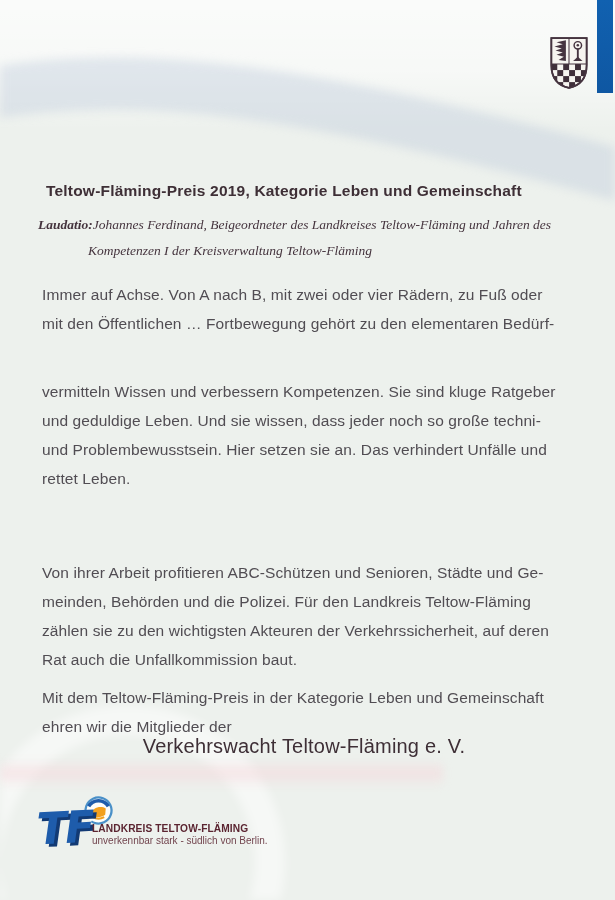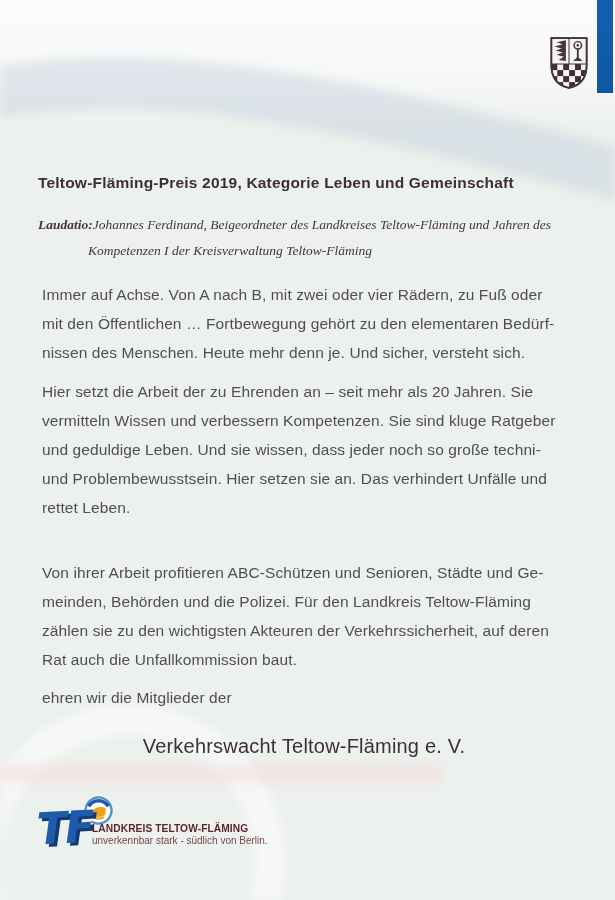--- a/index.html
+++ b/index.html
@@ -133,51 +133,50 @@
         <rect x="8.7" y="44.4" width="5.7" height="5.8"></rect>
           <rect x="20.1" y="44.4" width="5.7" height="5.8"></rect>
           <rect x="31.5" y="44.4" width="5.7" height="5.8"></rect>
       </g>
     </g>
     <path d="M3,2 H37 V28 C37,42 30,48 20,50 C10,48 3,42 3,28 Z" fill="none" stroke="#463440" stroke-width="1.6"></path>
   </svg>
 
   <div class="content">
 
-    <h1 class="doc-title" style="margin:0;">Teltow-Fläming-Preis 2019, Kategorie Leben und Gemeinschaft</h1>
+    <h1 class="doc-title" style="margin:8px;">Teltow-Fläming-Preis 2019, Kategorie Leben und Gemeinschaft</h1>
 
     <div class="laudatio">
       <div class="line">
         <span class="lbl">Laudatio:</span><span>Johannes Ferdinand, Beigeordneter des Landkreises Teltow-Fläming und Jahren des</span>
       </div>
       <div class="line indent">Kompetenzen I der Kreisverwaltung Teltow-Fläming</div>
     </div>
 
     <div class="para p1">
       <div class="line">Immer auf Achse. Von A nach B, mit zwei oder vier Rädern, zu Fuß oder</div>
       <div class="line">mit den Öffentlichen … Fortbewegung gehört zu den elementaren Bedürf-</div>
-      <div class="line">nissen des Menschen. Heute mehr denn je. Und sicher, versteht sich.</div>
     </div>
 
     <div class="para p2">
-      <div class="line">Hier setzt die Arbeit der zu Ehrenden an – seit mehr als 20 Jahren. Sie</div>
       <div class="line">vermitteln Wissen und verbessern Kompetenzen. Sie sind kluge Ratgeber</div>
       <div class="line">und geduldige Leben. Und sie wissen, dass jeder noch so große techni-</div>
       <div class="line">und Problembewusstsein. Hier setzen sie an. Das verhindert Unfälle und</div>
       <div class="line">rettet Leben.</div>
     </div>
 
     <div class="para p3">
       <div class="line">Von ihrer Arbeit profitieren ABC-Schützen und Senioren, Städte und Ge-</div>
       <div class="line">meinden, Behörden und die Polizei. Für den Landkreis Teltow-Fläming</div>
       <div class="line">zählen sie zu den wichtigsten Akteuren der Verkehrssicherheit, auf deren</div>
       <div class="line">Rat auch die Unfallkommission baut.</div>
     </div>
 
     <div class="para p4">
+      <div class="line">Mit dem Teltow-Fläming-Preis in der Kategorie Leben und Gemeinschaft</div>
       <div class="line">ehren wir die Mitglieder der</div>
     </div>
 
     <div class="award">Verkehrswacht Teltow-Fläming e. V.</div>
   </div>
 
   <div class="logo">
     <svg class="roundel" width="31" height="31" viewBox="0 0 30 30" aria-hidden="true">
       <circle cx="15" cy="15" r="12.6" fill="#fdfdfa" stroke="#4a90c8" stroke-width="2.2" stroke-dasharray="62 10" transform="rotate(200 15 15)"></circle>
       <path d="M5.5,11 A11,11 0 0 1 24.5,11" fill="none" stroke="#1e5cab" stroke-width="3.4"></path>

